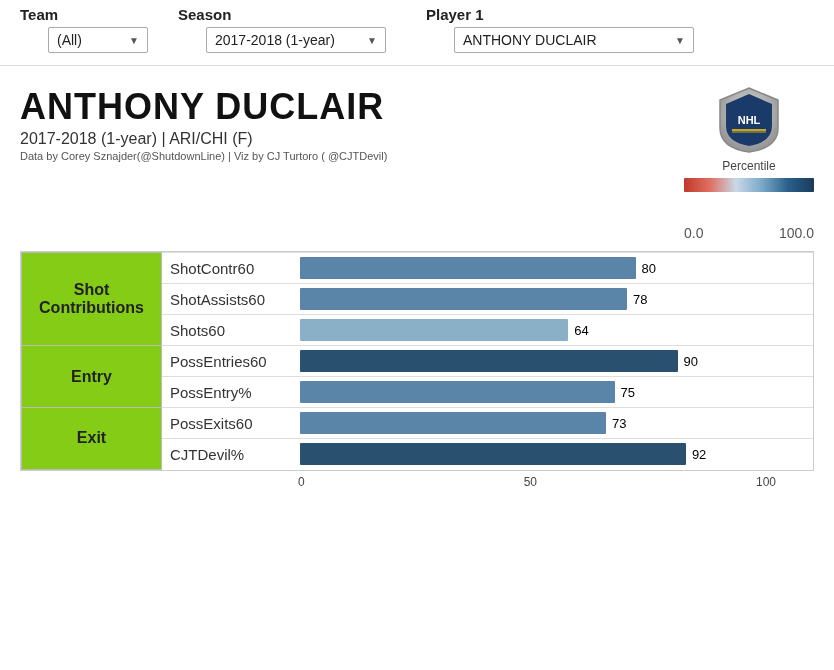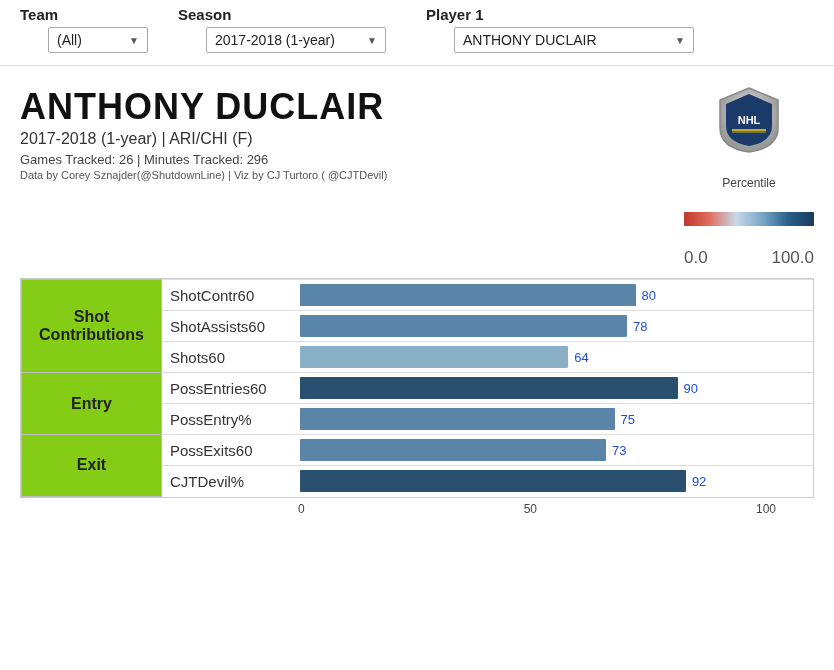--- a/index.html
+++ b/index.html
@@ -82,43 +82,44 @@
       font-size: 11px;
       color: #555;
       margin-top: 2px;
     }
 
     
     .logo-legend {
       display: flex;
       flex-direction: column;
       align-items: center;
-      gap: 22px;
+      gap: 5px;
     }
     .nhl-logo {
       width: 62px;
       height: 68px;
     }
     .legend-label {
       font-size: 12px;
       color: #444;
       text-align: right;
     }
     .legend-bar {
       width: 130px;
       height: 14px;
       background: linear-gradient(to right, #c0392b, #e07060, #c8d8e8, #7aa8c8, #2a5f8a, #1a3a5c);
       border-radius: 1px;
     }
     .legend-ticks {
       display: flex;
       justify-content: space-between;
       width: 130px;
-      font-size: 17px;
+      font-size: 14px;
       color: #555;
+      margin-top: 28px;
     }
 
     
     .chart-section {
       padding: 0 20px 20px 20px;
     }
     .chart-container {
       border: 1px solid #ccc;
       background: #fff;
     }
@@ -155,21 +156,21 @@
       display: flex;
       align-items: center;
       gap: 6px;
     }
     .bar {
       height: 22px;
       border-radius: 1px;
     }
     .bar-value {
       font-size: 13px;
-      color: #1d4ed8;
+      color: #000000;
       white-space: nowrap;
     }
 
     
     .xaxis-row {
       display: flex;
       padding: 4px 8px 2px 278px;
     }
     .xaxis-labels {
       display: flex;
@@ -209,21 +210,20 @@
       <span>ANTHONY DUCLAIR</span>
       <span class="arrow">▼</span>
     </div>
   </div>
 </div>
 
 <div class="player-section">
   <div class="player-info">
     <div class="player-name">ANTHONY DUCLAIR</div>
     <div class="player-sub">2017-2018 (1-year) | ARI/CHI (F)</div>
-    <div class="player-meta">Games Tracked: 26  |  Minutes Tracked: 296</div>
     <div class="player-credit">Data by Corey Sznajder(@ShutdownLine) | Viz by CJ Turtoro ( @CJTDevil)</div>
   </div>
   <div class="logo-legend">
 
     <svg class="nhl-logo" viewBox="0 0 62 68">
       <defs>
         <radialGradient id="shg" cx="50%" cy="40%" r="55%">
           <stop offset="0%" stop-color="#e0e0e0"></stop>
           <stop offset="100%" stop-color="#999"></stop>
         </radialGradient>

